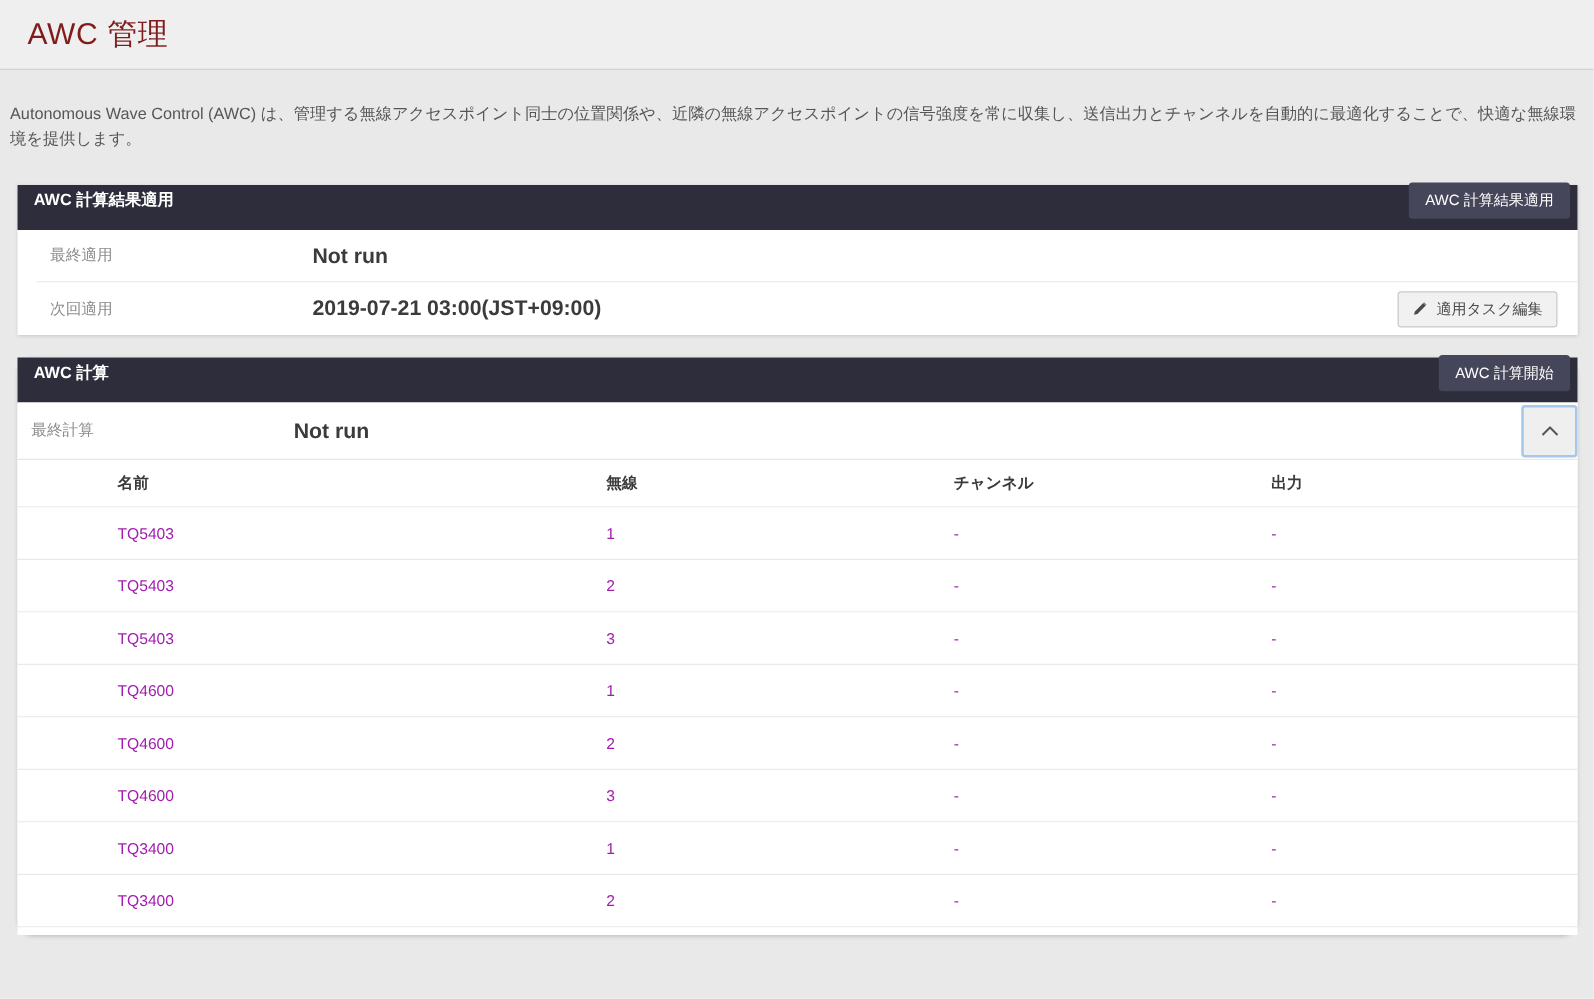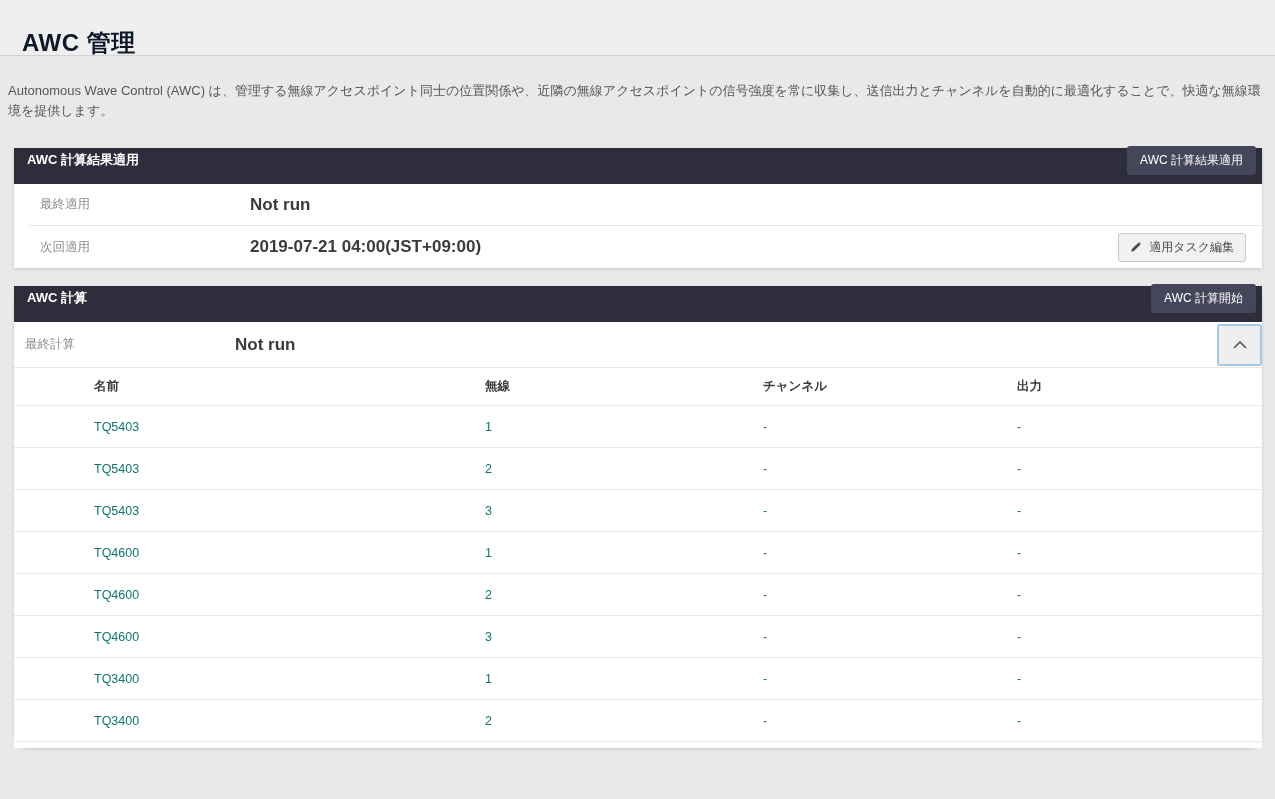--- a/index.html
+++ b/index.html
@@ -11,24 +11,23 @@
   }
   
   .page-header {
     height:56px;
     padding:11px 0 0 22px;
     background:#efefef;
     border-bottom:1px solid #d2d2d2;
   }
   .page-title {
     font-size:24px;
-    font-weight:700;
-    color:#0f172a;
+    font-weight:400;
+    color:#7f1d1d;
     letter-spacing:0.5px;
-    margin-top:16px;
   }
   
   .page-desc { padding:25px 10px 0 8px; }
   .page-desc p {
     font-size:13px;
     line-height:20px;
     color:#565656;
     margin-bottom:11px;
   }
   
@@ -121,21 +120,21 @@
   
   .t-row {
     display:grid;
     grid-template-columns:471px 278px 254px 1fr;
     align-items:center;
     border-bottom:1px solid #e9e9e9;
     background:#fff;
   }
   .t-head { height:38px; }
   .t-body .t-row { height:42px; }
-  .t-cell { font-size:12.5px; color:#0f766e; }
+  .t-cell { font-size:12.5px; color:#a21caf; }
   .t-cell.c1 { padding-left:80px; }
   .t-head .t-cell { font-weight:bold; color:#3a3a3a; }
   .t-stub { height:6px; background:#fff; }
   .icon-svg { display:block; }
 </style>
 </head>
 <body>
 
 <div class="page-header">
   <div class="page-title">AWC 管理</div>
@@ -149,21 +148,21 @@
   <div class="panel-header">
     <span class="panel-header-title">AWC 計算結果適用</span>
     <button class="panel-header-btn">AWC 計算結果適用</button>
   </div>
   <div class="kv-row">
     <span class="kv-label">最終適用</span>
     <span class="kv-value">Not run</span>
   </div>
   <div class="kv-row">
     <span class="kv-label">次回適用</span>
-    <span class="kv-value">2019-07-21 04:00(JST+09:00)</span>
+    <span class="kv-value">2019-07-21 03:00(JST+09:00)</span>
     <button class="edit-btn">
       <span>
         <svg class="icon-svg" width="12" height="12" viewBox="0 0 12 12">
           <path d="M1.2 10.8 L1.9 8.1 L8.6 1.4 L10.6 3.4 L3.9 10.1 Z M9.2 0.8 L11.2 2.8 L10.9 3.1 L8.9 1.1 Z" fill="#4a4a4a"></path>
         </svg>
       </span>
       <span>適用タスク編集</span>
     </button>
   </div>
 </div>

